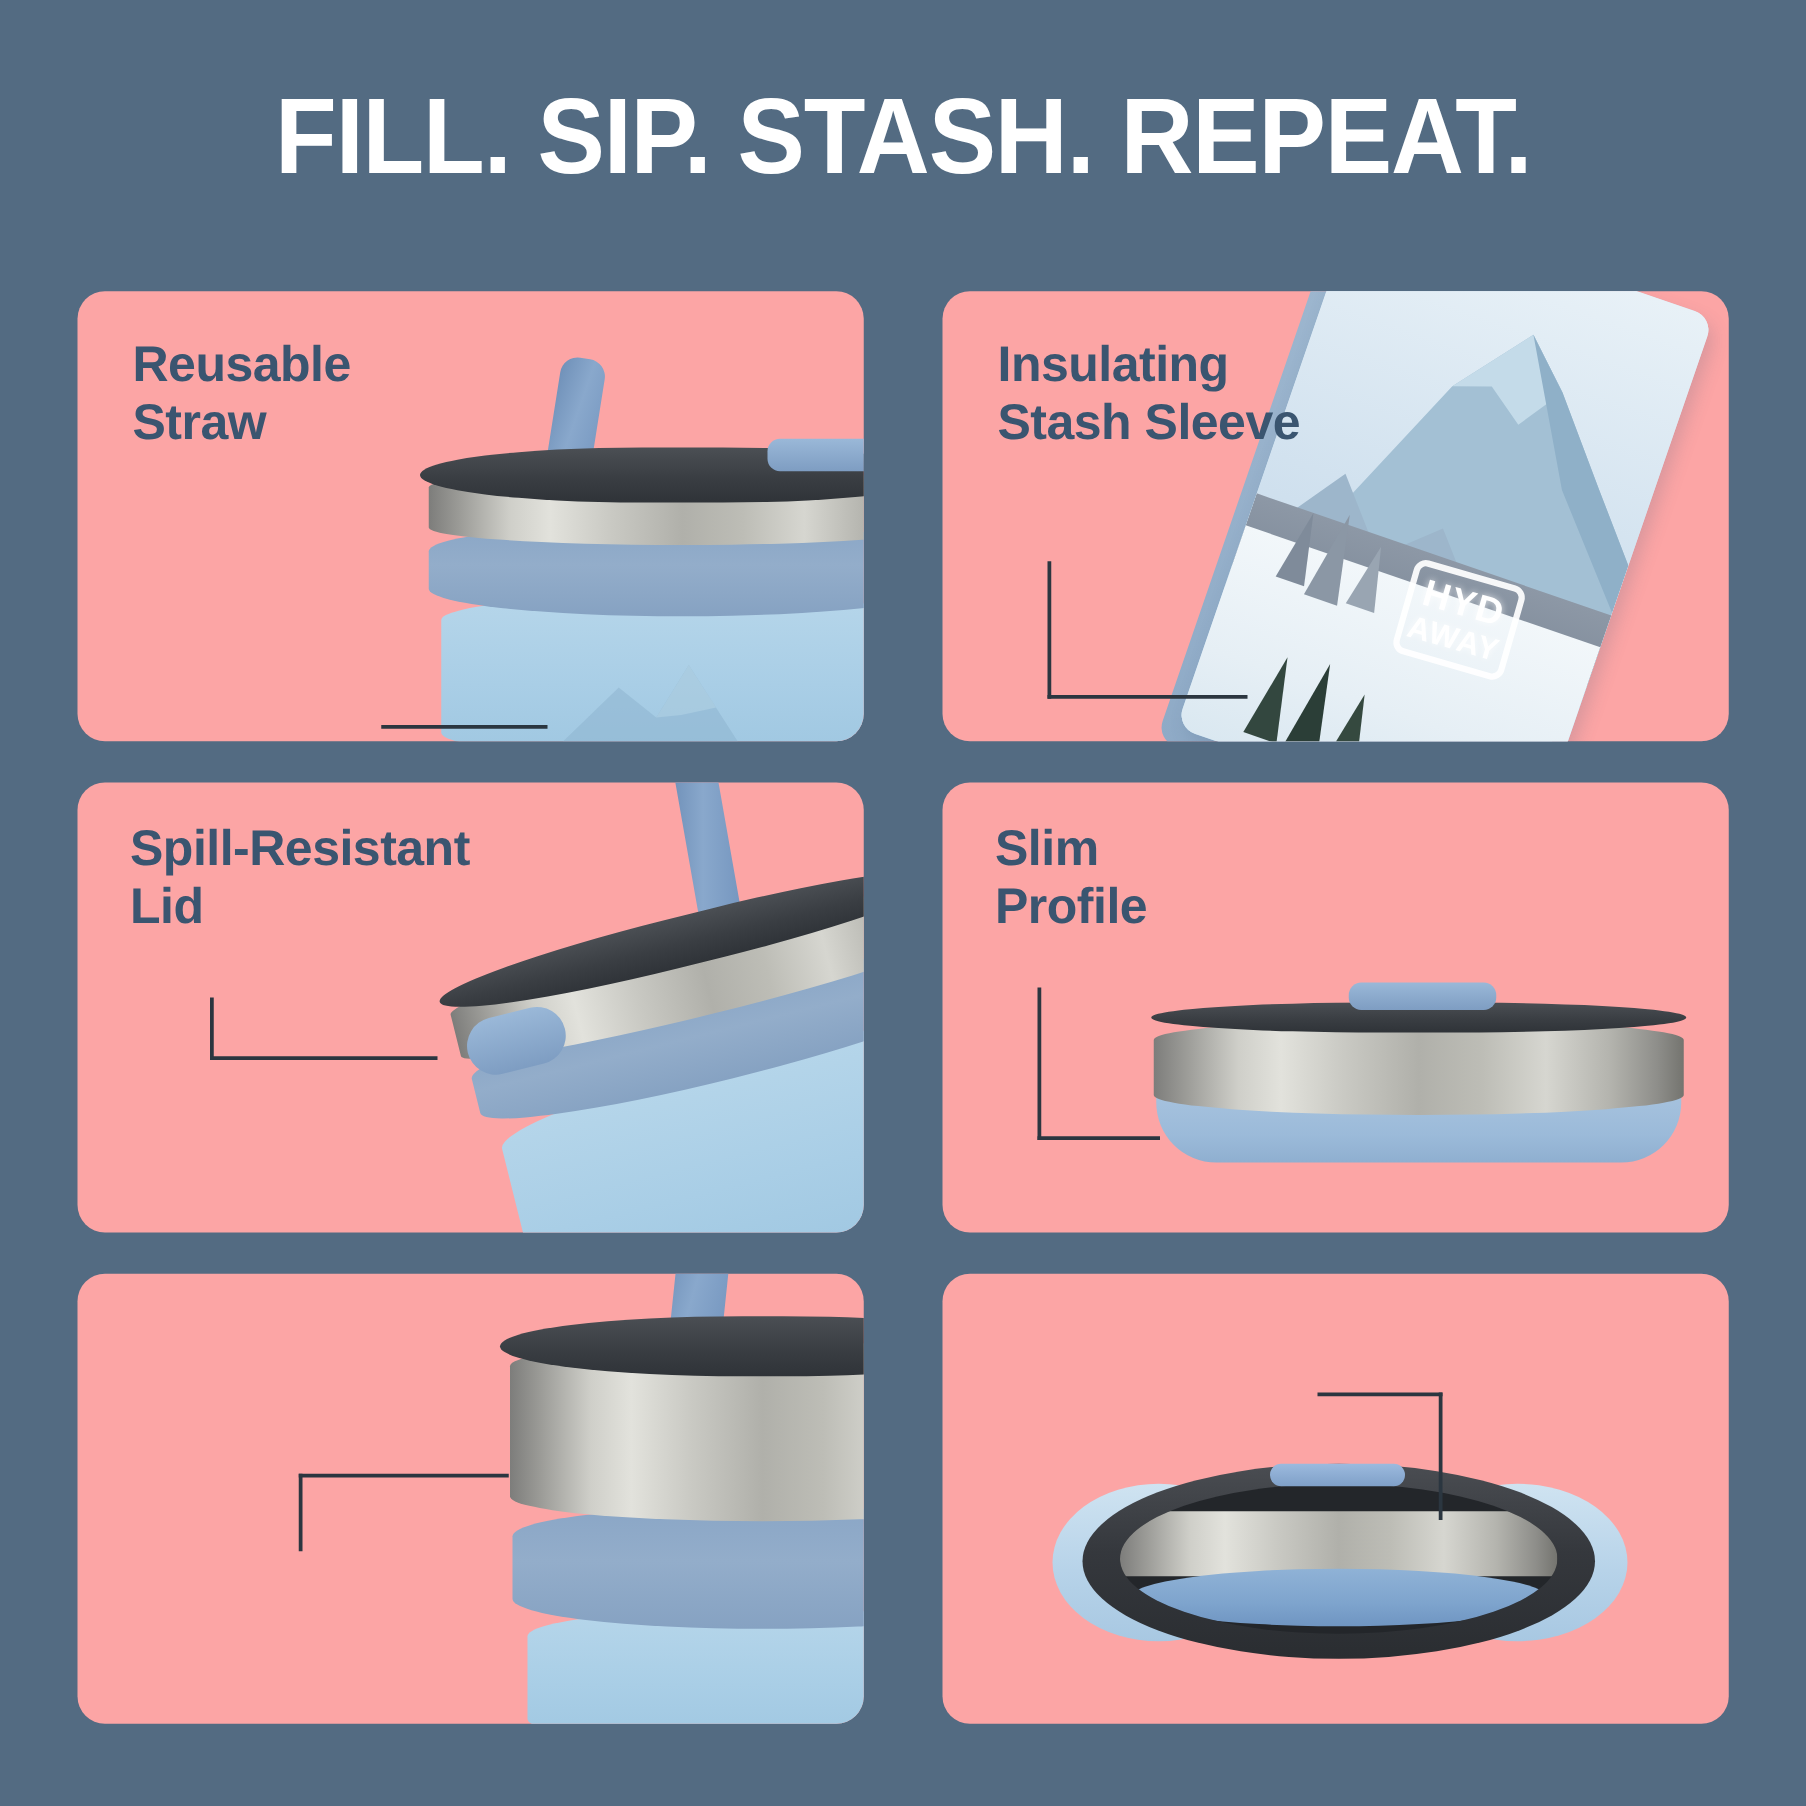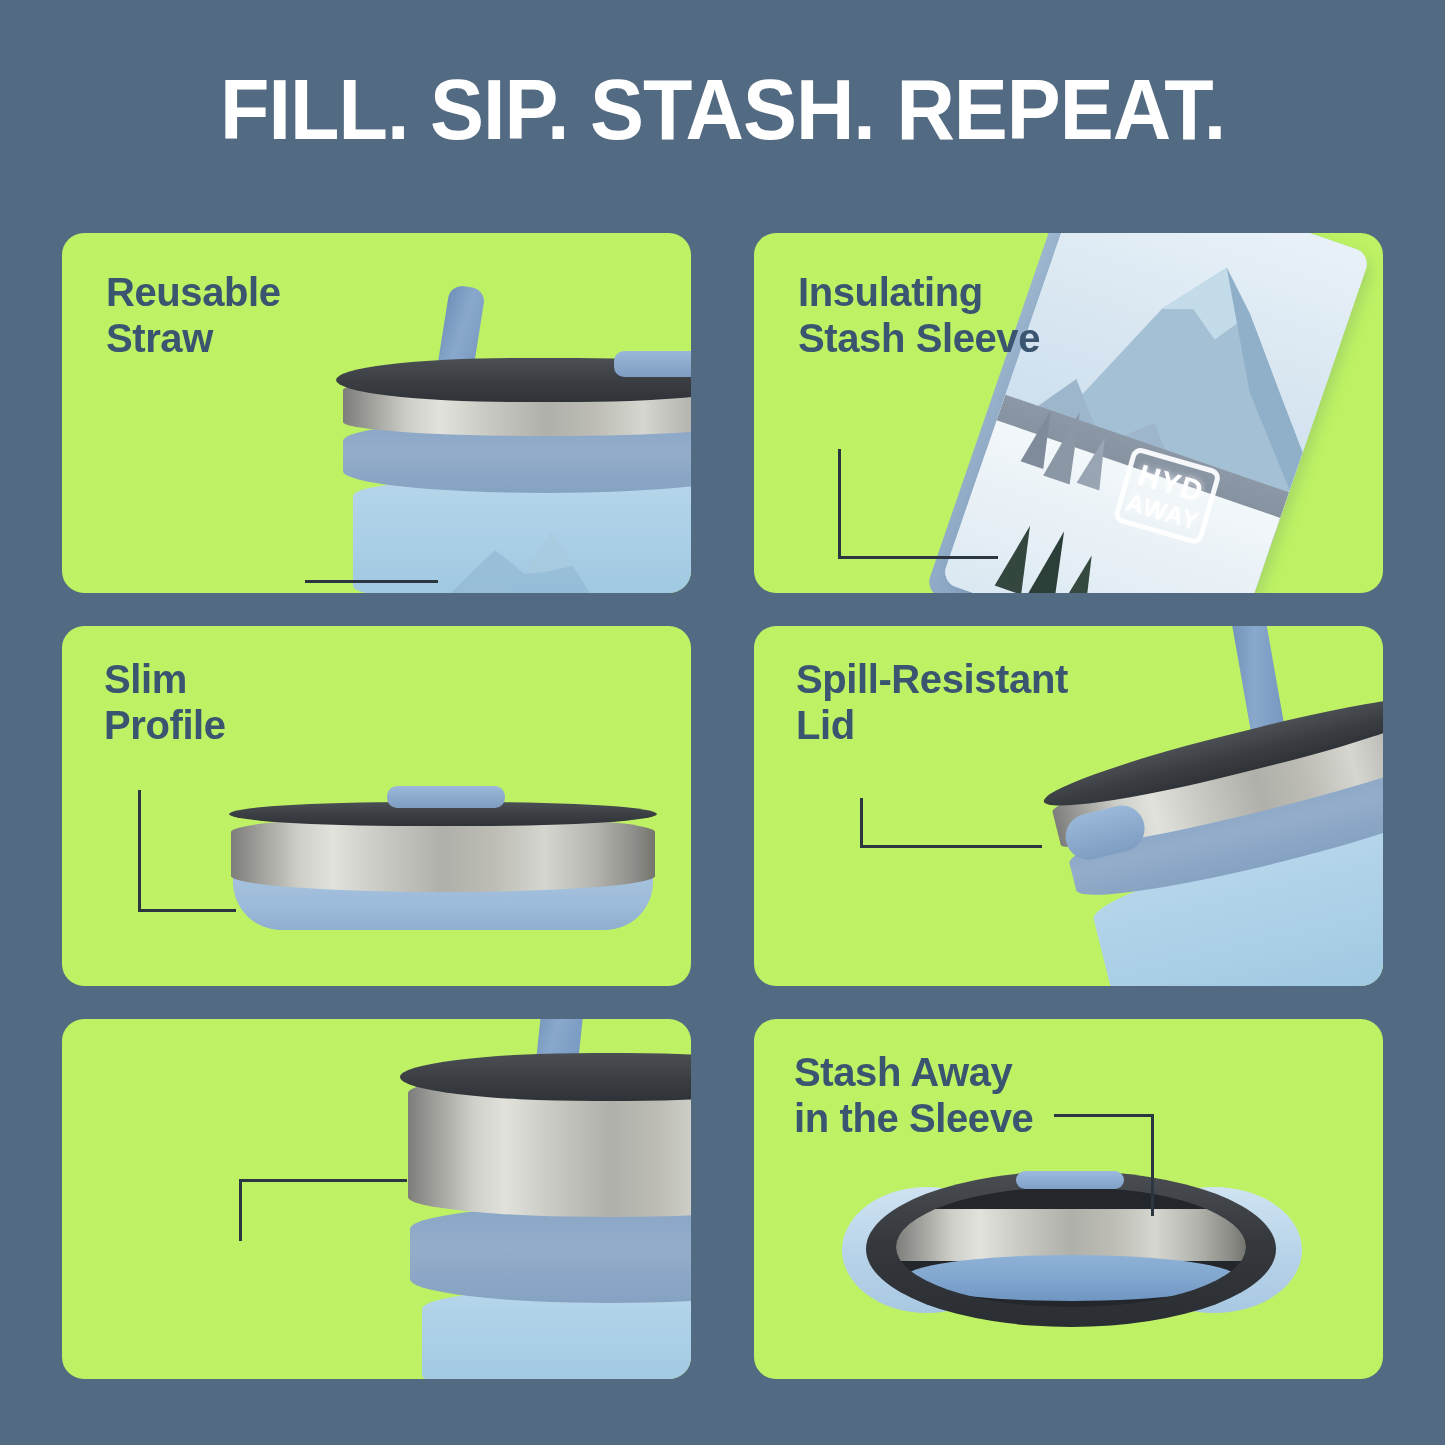--- a/index.html
+++ b/index.html
@@ -39,21 +39,21 @@
     width: 1321px;
     height: 1152px;
     display: grid;
     grid-template-columns: 629px 629px;
     grid-template-rows: 360px 360px 360px;
     column-gap: 63px;
     row-gap: 33px;
   }
   .card {
     position: relative;
-    background: #bef264;
+    background: #fca5a5;
     border-radius: 22px;
     overflow: hidden;
   }
 
   
   .label {
     position: absolute;
     color: #3a5570;
     font-weight: bold;
     font-size: 40px;
@@ -303,62 +303,60 @@
         <path d="M84 244 L100 162 L116 244 Z" fill="#2b3e37"></path>
         <path d="M120 240 L134 176 L148 240 Z" fill="#35493f"></path>
       </svg>
       <div class="c2-badge">
         <span class="l1">HYD</span>
         <span class="l2">AWAY</span>
       </div>
     </div>
   </div>
 
-  <div class="card card3">
-    <div class="label">Slim
-Profile</div>
-    <div class="lead v" style="left:76px; top:164px; height:122px;"></div>
-    <div class="lead h" style="left:76px; top:283px; width:98px;"></div>
-
-    <div class="c3-base"></div>
-    <div class="steel c3-steel"></div>
-    <div class="nub c3-nub"></div>
-    <div class="lidtop c3-lid"></div>
-  </div>
-
   <div class="card card4">
     <div class="label">Spill-Resistant
 Lid</div>
     <div class="lead v" style="left:106px; top:172px; height:50px;"></div>
     <div class="lead h" style="left:106px; top:219px; width:182px;"></div>
 
     <div class="c4-wrap">
       <div class="straw c4-straw"></div>
       <div class="body c4-body"></div>
       <div class="sleeveband c4-sleeve"></div>
       <div class="steel c4-steel"></div>
       <div class="nub c4-nub"></div>
       <div class="lidtop c4-lid"></div>
     </div>
   </div>
 
+  <div class="card card3">
+    <div class="label">Slim
+Profile</div>
+    <div class="lead v" style="left:76px; top:164px; height:122px;"></div>
+    <div class="lead h" style="left:76px; top:283px; width:98px;"></div>
+
+    <div class="c3-base"></div>
+    <div class="steel c3-steel"></div>
+    <div class="nub c3-nub"></div>
+    <div class="lidtop c3-lid"></div>
+  </div>
+
   <div class="card card5">
     <div class="lead v" style="left:177px; top:160px; height:62px;"></div>
     <div class="lead h" style="left:177px; top:160px; width:168px;"></div>
 
     <div class="straw c5-straw"></div>
     <div class="body c5-body"></div>
     <div class="sleeveband c5-sleeve"></div>
     <div class="steel c5-steel"></div>
     <div class="lidtop c5-lid"></div>
   </div>
 
   <div class="card card6">
-    <div class="label">Stash Away
-in the Sleeve</div>
     <div class="lead h" style="left:300px; top:95px; width:100px;"></div>
     <div class="lead v" style="left:397px; top:95px; height:102px;"></div>
 
     <div class="c6-wing-l"></div>
     <div class="c6-wing-r"></div>
     <div class="c6-sleeve-ring"></div>
     <div class="c6-inner">
       <div class="steel c6-steel"></div>
       <div class="c6-blue"></div>
     </div>

